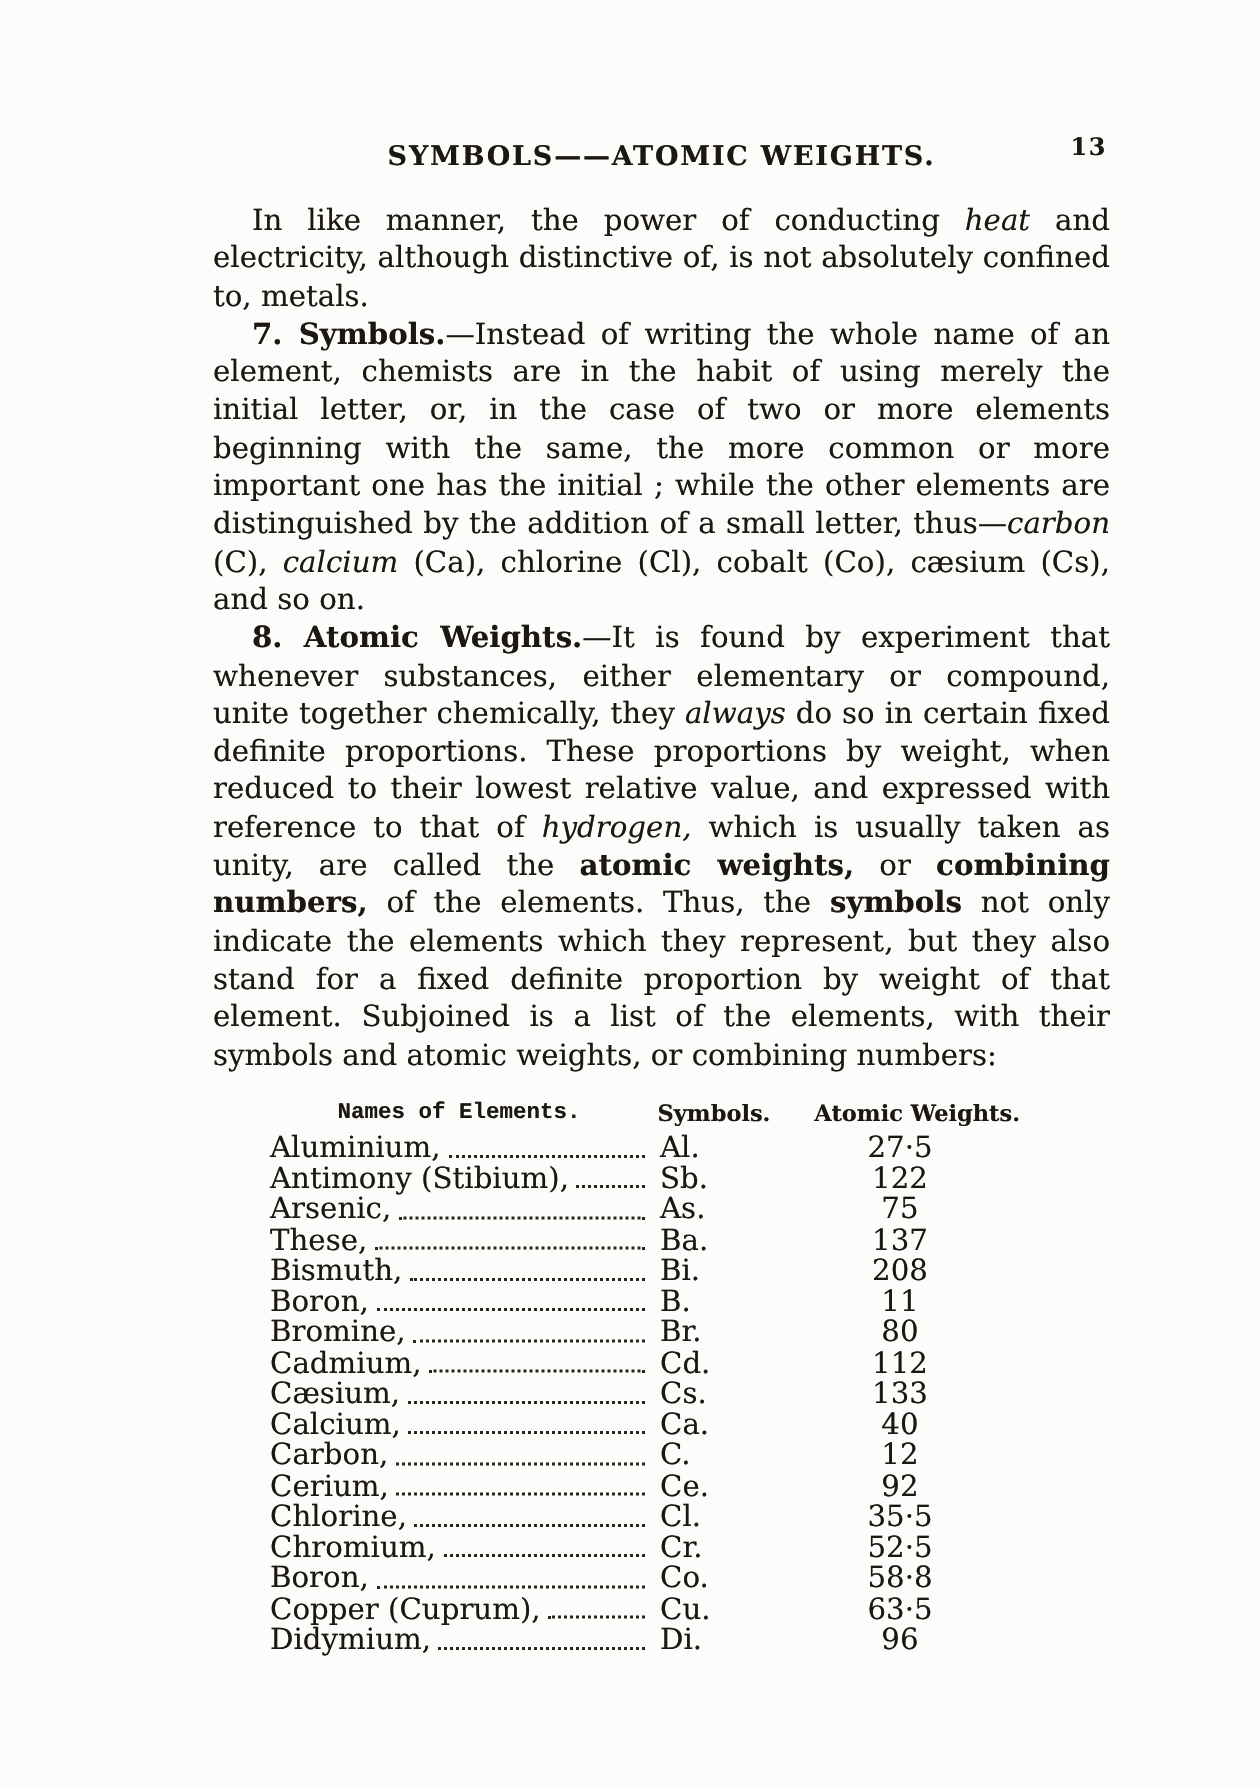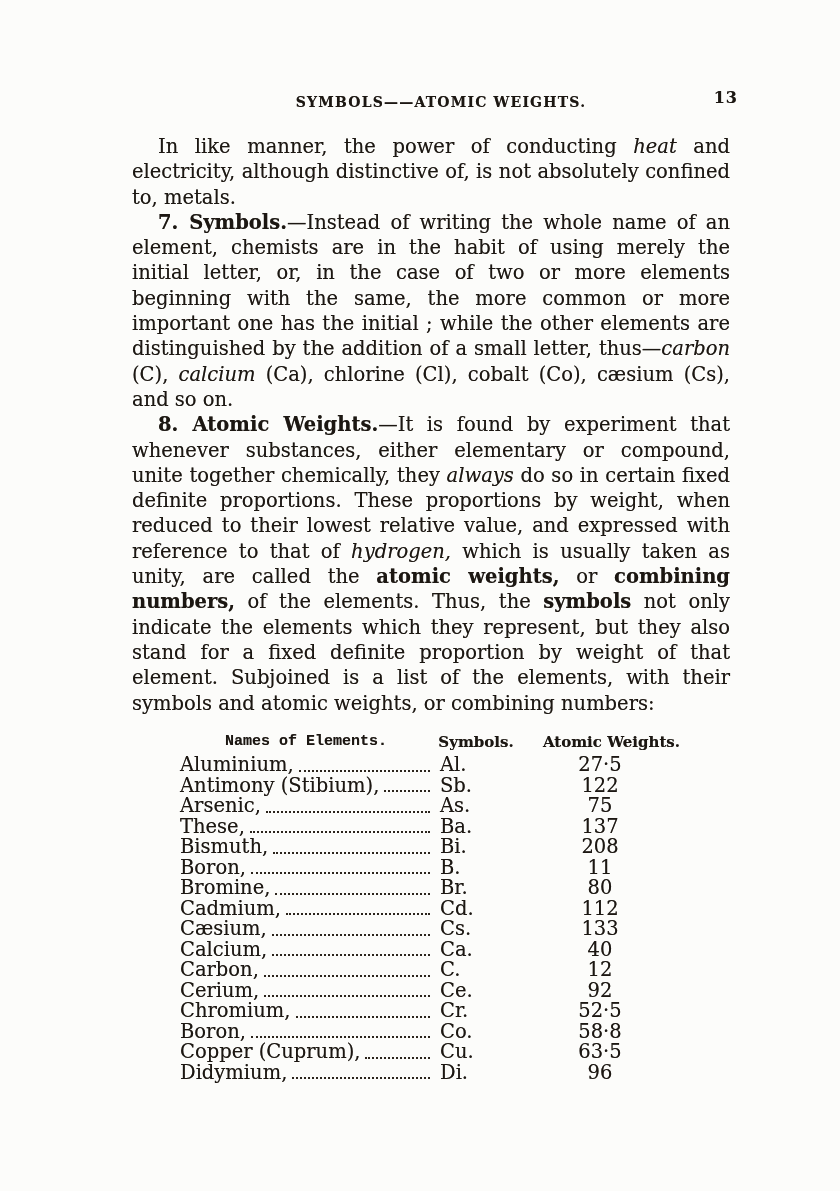--- a/index.html
+++ b/index.html
@@ -4,24 +4,24 @@
 <style>
   html,body { margin:0; padding:0; background:#e9e7e2; }
   .page {
     position:relative; width:840px; height:1191px; margin:0 auto;
     background:#fcfcfa; color:#1c1712; overflow:hidden;
     font-family:"DejaVu Serif","Liberation Serif",serif;
     text-shadow:0 0 0.4px rgba(28,23,18,0.55);
   }
   
   .head { position:absolute; top:94px; left:142px; width:598px; height:30px; }
-  .head-title { display:block; text-align:center; font-size:14px; font-weight:bold; letter-spacing:1.2px; }
+  .head-title { display:block; text-align:center; font-size:18px; font-weight:bold; letter-spacing:1.2px; }
   .page-num { position:absolute; right:2px; top:-6px; font-size:16px; font-weight:bold; letter-spacing:1px; }
   
-  .bodytext { position:absolute; top:134px; left:132px; width:598px;
+  .bodytext { position:absolute; top:134px; left:142px; width:598px;
     font-size:19.5px; line-height:25.3px; text-align:justify; }
   .bodytext p { margin:0; text-indent:26px; }
   .b { font-weight:bold; }
   .i { font-style:italic; }
   
   .tbl { position:absolute; top:733px; left:180px; width:500px; }
   .thead { display:flex; font-size:15px; font-weight:bold; margin-bottom:4px; }
   .th-name { width:252px; text-align:center;font-family:Liberation Mono, monospace; }
   .th-sym  { width:88px;  text-align:center; }
   .th-wt   { width:160px; text-align:right; }
@@ -156,20 +156,28 @@
 
     <div class="row">
       <span class="nc">
         <span class="nm">Cerium,</span>
         <span class="leader"></span>
       </span>
       <span class="sy">Ce.</span>
       <span class="wt">92</span>
     </div>
 
+    <div class="row">
+      <span class="nc">
+        <span class="nm">Chlorine,</span>
+        <span class="leader"></span>
+      </span>
+      <span class="sy">Cl.</span>
+      <span class="wt">35·5</span>
+    </div>
 
     <div class="row">
       <span class="nc">
         <span class="nm">Chromium,</span>
         <span class="leader"></span>
       </span>
       <span class="sy">Cr.</span>
       <span class="wt">52·5</span>
     </div>
 

